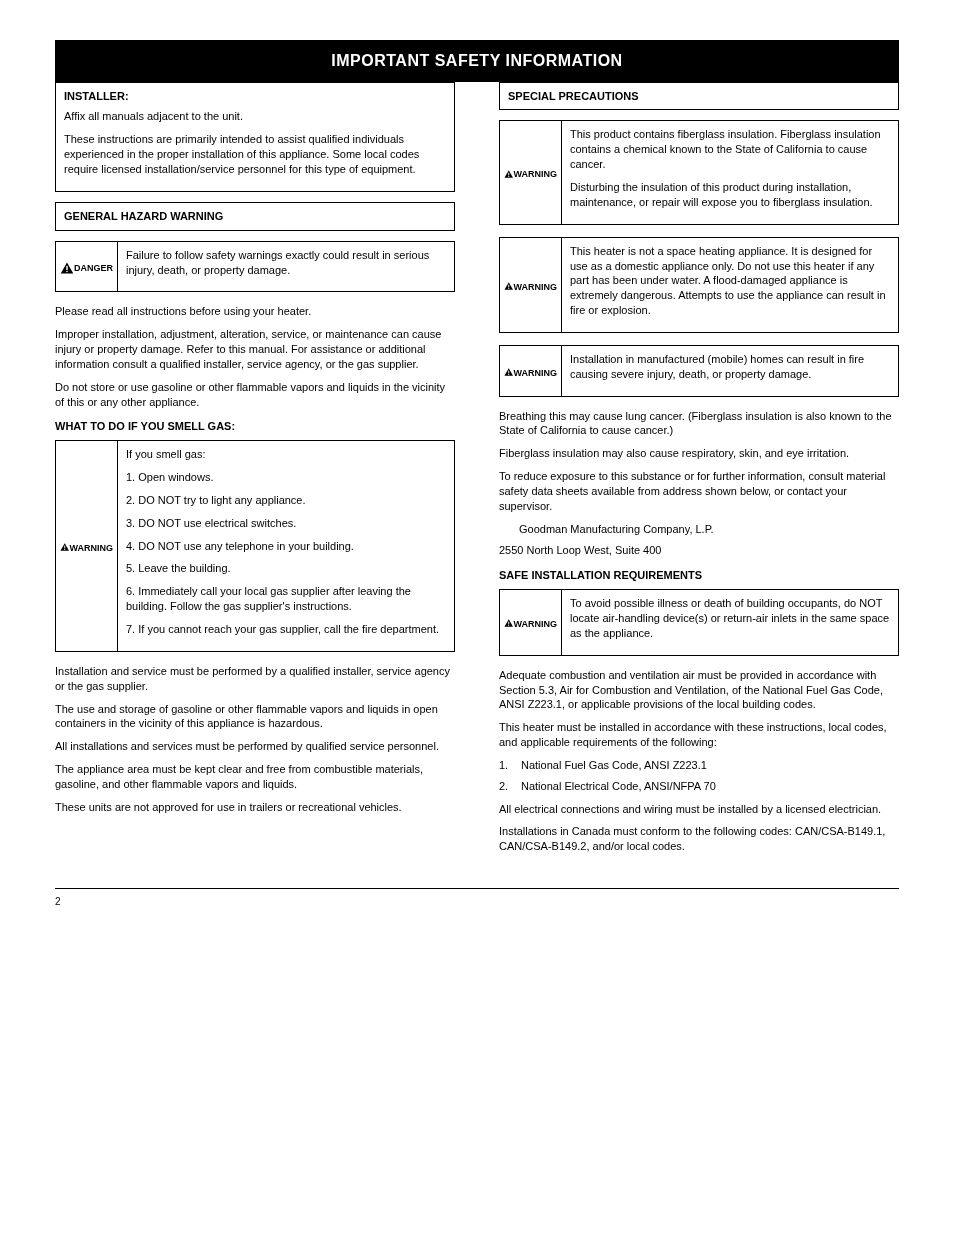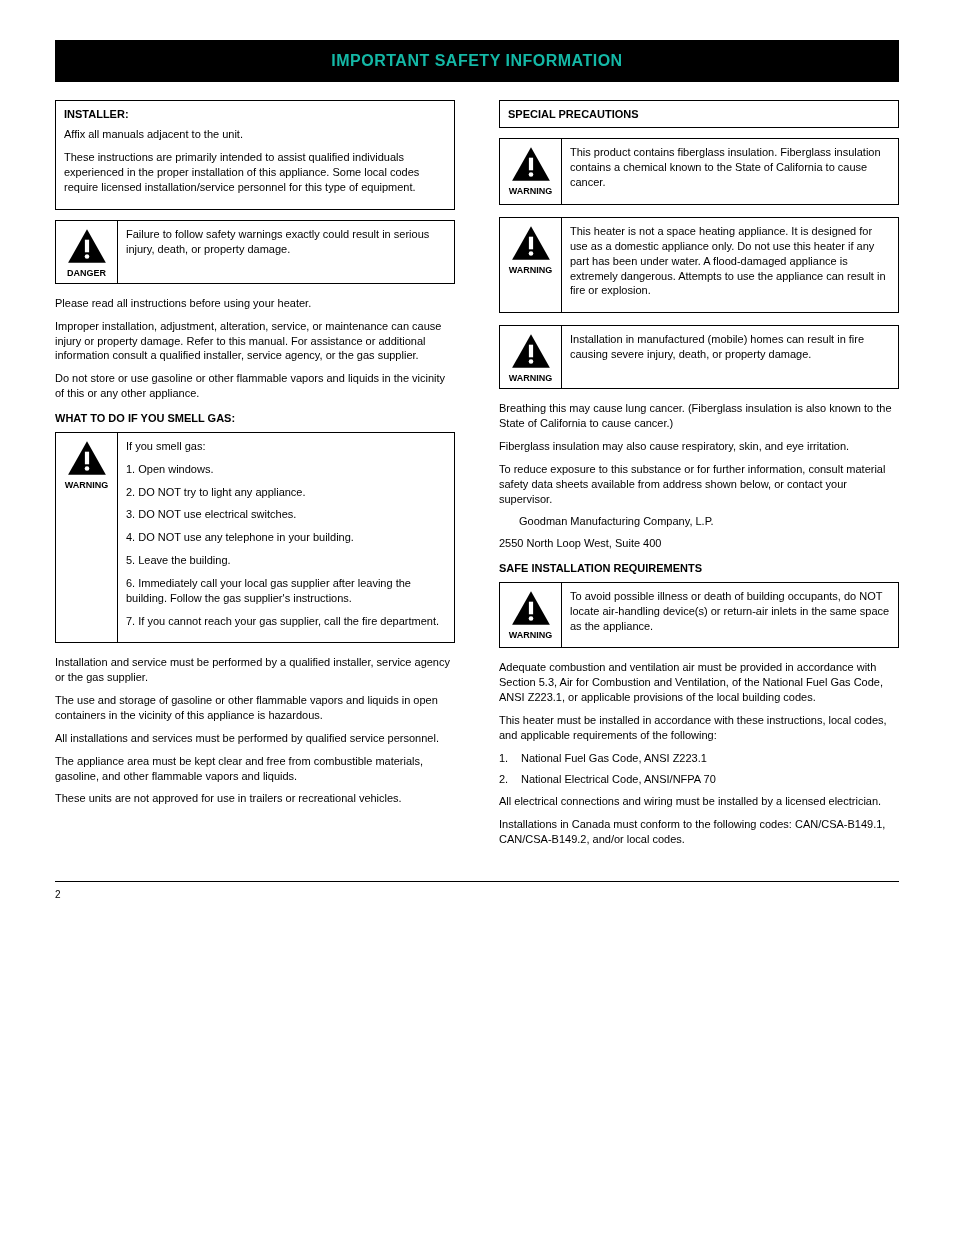--- a/index.html
+++ b/index.html
@@ -8,27 +8,26 @@
     font-size: 11px;
     line-height: 1.35;
     color: #000;
     background: #fff;
     width: 954px;
     margin: 0 auto;
     padding: 40px 55px 30px 55px;
   }
   .title-bar {
     background: #000;
-    color: #14b8a6;
+    color: #ffffff;
     font-weight: bold;
     font-size: 16px;
     text-align: center;
     padding: 10px 14px;
     letter-spacing: 0.5px;
-    margin-bottom: 18px;
   }
   .columns {
     display: flex;
     gap: 44px;
   }
   .col { flex: 1; min-width: 0; }
   .box {
     border: 1px solid #000;
     padding: 6px 8px;
     margin-bottom: 10px;
@@ -40,21 +39,21 @@
   }
   .warn-table {
     display: flex;
     border: 1px solid #000;
     margin-bottom: 12px;
   }
   .warn-icon-cell {
     border-right: 1px solid #000;
     width: 62px;
     display: flex;
-    flex-direction: column;
+    flex-direction: row;
     align-items: center;
     padding: 6px 4px 4px 4px;
   }
   .warn-icon-cell svg { width: 42px; height: 38px; }
   .warn-label {
     font-size: 9px;
     font-weight: bold;
     margin-top: 2px;
     text-align: center;
   }
@@ -98,20 +97,23 @@
 <div class="columns">
 
   <div class="col">
 
     <div class="box">
       <p class="inner-heading">INSTALLER:</p>
       <p>Affix all manuals adjacent to the unit.</p>
       <p>These instructions are primarily intended to assist qualified individuals experienced in the proper installation of this appliance. Some local codes require licensed installation/service personnel for this type of equipment.</p>
     </div>
 
+    <div class="box" style="font-weight:bold; text-align:left;">
+      <span>GENERAL HAZARD WARNING</span>
+    </div>
 
     <div class="warn-table">
       <div class="warn-icon-cell">
         <svg viewBox="0 0 40 36">
           <path d="M20 2 L38 34 L2 34 Z" fill="#000"></path>
           <rect x="18" y="12" width="4" height="12" fill="#fff"></rect>
           <circle cx="20" cy="28" r="2.2" fill="#fff"></circle>
         </svg>
         <div class="warn-label">DANGER</div>
       </div>
@@ -165,20 +167,21 @@
       <div class="warn-icon-cell">
         <svg viewBox="0 0 40 36">
           <path d="M20 2 L38 34 L2 34 Z" fill="#000"></path>
           <rect x="18" y="12" width="4" height="12" fill="#fff"></rect>
           <circle cx="20" cy="28" r="2.2" fill="#fff"></circle>
         </svg>
         <div class="warn-label">WARNING</div>
       </div>
       <div class="warn-text">
         <p>This product contains fiberglass insulation. Fiberglass insulation contains a chemical known to the State of California to cause cancer.</p>
+        <p>Disturbing the insulation of this product during installation, maintenance, or repair will expose you to fiberglass insulation.</p>
       </div>
     </div>
 
     <div class="warn-table">
       <div class="warn-icon-cell">
         <svg viewBox="0 0 40 36">
           <path d="M20 2 L38 34 L2 34 Z" fill="#000"></path>
           <rect x="18" y="12" width="4" height="12" fill="#fff"></rect>
           <circle cx="20" cy="28" r="2.2" fill="#fff"></circle>
         </svg>

